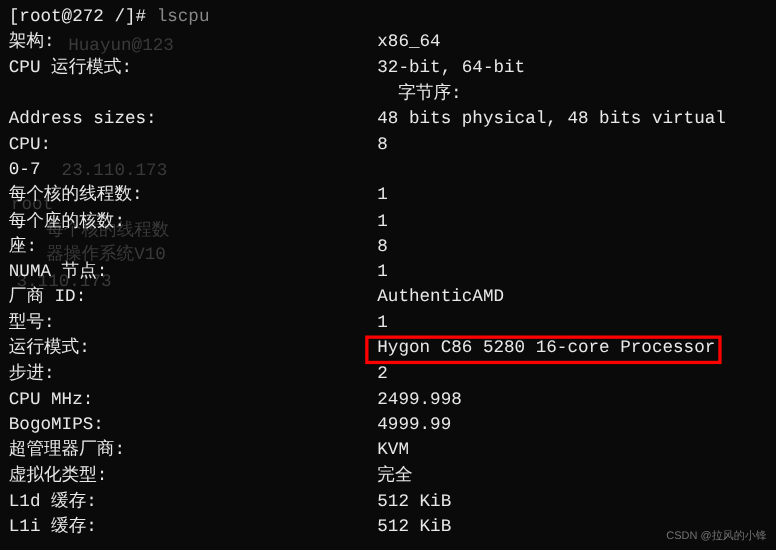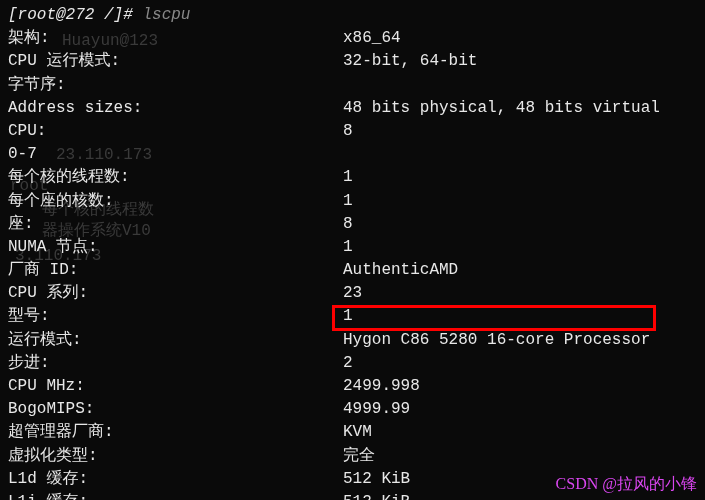--- a/index.html
+++ b/index.html
@@ -14,28 +14,28 @@
       font-size: 16px;
       line-height: 1.45;
       width: 705px;
       height: 500px;
       overflow: hidden;
       padding: 4px 8px;
       position: relative;
     }
     .prompt-line {
       white-space: pre;
-      font-style: italic;
     }
     .faded {
       color: #888;
     }
     .row {
       display: flex;
       white-space: pre;
+      justify-content: flex-end;
     }
     .label {
       width: 335px;
       flex-shrink: 0;
     }
     .value {
       flex: 1;
     }
     .highlight-box {
       position: absolute;
@@ -43,23 +43,23 @@
       left: 332px;
       top: 305px;
       width: 324px;
       height: 26px;
       pointer-events: none;
     }
     .watermark {
       position: absolute;
       bottom: 5px;
       right: 8px;
-      font-size: 16px;
-      color: #d946ef;
-      font-family: Liberation Serif, serif;
+      font-size: 10px;
+      color: #737373;
+      font-family: Liberation Sans, sans-serif;
     }
     .ghost {
       position: absolute;
       color: #3a3a3a;
       z-index: 0;
     }
     .content {
       position: relative;
       z-index: 1;
     }
@@ -87,21 +87,20 @@
       <div class="row"><div class="label">CPU 运行模式:</div><div class="value">32-bit, 64-bit</div></div>
       <div class="row"><div class="label">字节序:</div></div>
       <div class="row"><div class="label">Address sizes:</div><div class="value">48 bits physical, 48 bits virtual</div></div>
       <div class="row"><div class="label">CPU:</div><div class="value">8</div></div>
       <div class="row"><div class="value">0-7</div></div>
       <div class="row"><div class="label">每个核的线程数:</div><div class="value">1</div></div>
       <div class="row"><div class="label">每个座的核数:</div><div class="value">1</div></div>
       <div class="row"><div class="label">座:</div><div class="value">8</div></div>
       <div class="row"><div class="label">NUMA 节点:</div><div class="value">1</div></div>
       <div class="row"><div class="label">厂商 ID:</div><div class="value">AuthenticAMD</div></div>
-      <div class="row"><div class="label">CPU 系列:</div><div class="value">23</div></div>
       <div class="row"><div class="label">型号:</div><div class="value">1</div></div>
       <div class="row"><div class="label">运行模式:</div><div class="value">Hygon C86 5280 16-core Processor</div></div>
       <div class="row"><div class="label">步进:</div><div class="value">2</div></div>
       <div class="row"><div class="label">CPU MHz:</div><div class="value">2499.998</div></div>
       <div class="row"><div class="label">BogoMIPS:</div><div class="value">4999.99</div></div>
       <div class="row"><div class="label">超管理器厂商:</div><div class="value">KVM</div></div>
       <div class="row"><div class="label">虚拟化类型:</div><div class="value">完全</div></div>
       <div class="row"><div class="label">L1d 缓存:</div><div class="value">512 KiB</div></div>
       <div class="row"><div class="label">L1i 缓存:</div><div class="value">512 KiB</div></div>
     </div>

